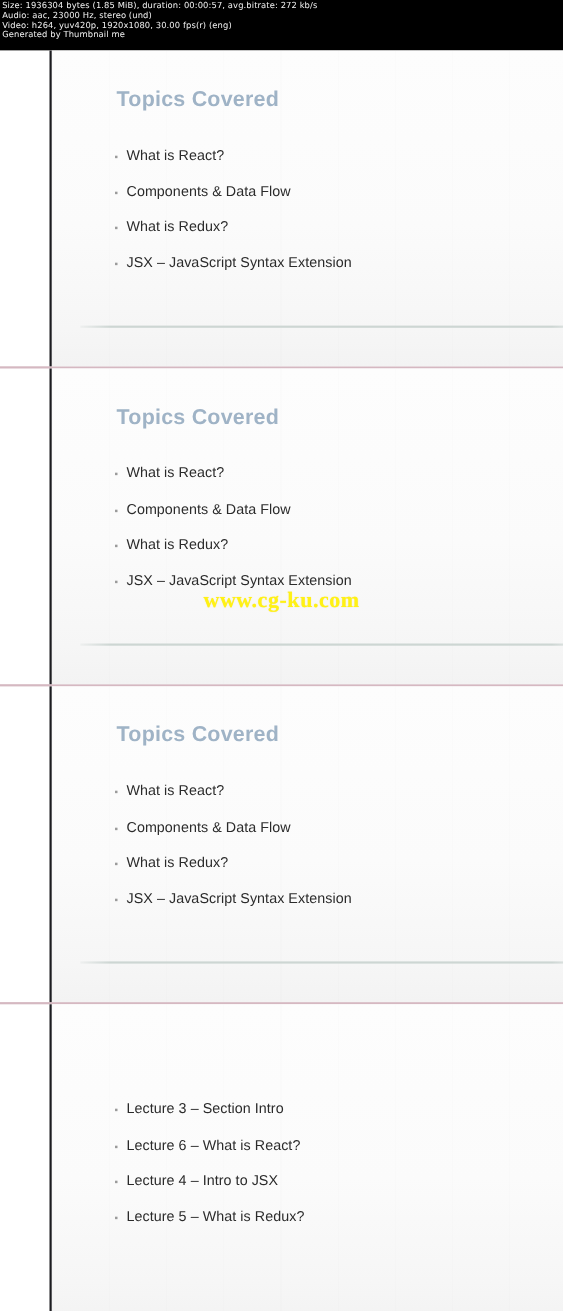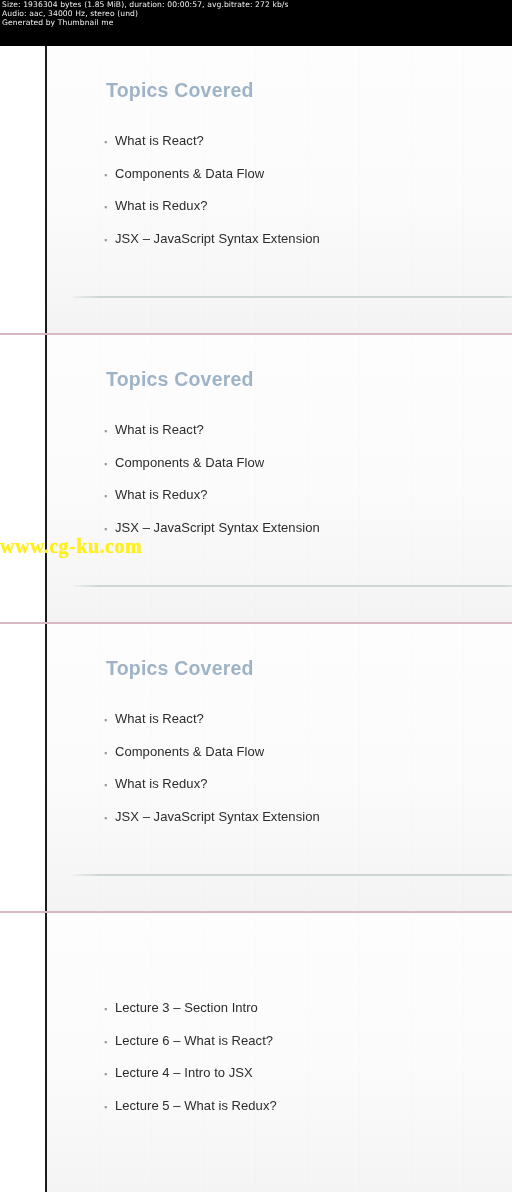--- a/index.html
+++ b/index.html
@@ -134,37 +134,38 @@
     letter-spacing: -0.1px;
     white-space: nowrap;
     opacity: .85;
   }
 
   .watermark {
     position: absolute;
     left: 0;
     right: 0;
     top: 535px;
-    text-align: left;
+    text-align: center;
     font-family: "Liberation Serif", serif;
     font-size: 20px;
     font-weight: bold;
     color: #fff213;
     letter-spacing: 0.5px;
     text-shadow: 0 0 1px rgba(240,200,0,.55);
     pointer-events: none;
     z-index: 5;
   }
 </style>
 </head>
 <body>
 
 <div id="info-header">
   <div class="info-line">Size: 1936304 bytes (1.85 MiB), duration: 00:00:57, avg.bitrate: 272 kb/s</div>
-  <div class="info-line">Audio: aac, 34000 Hz, stereo (und)</div>
+  <div class="info-line">Audio: aac, 23000 Hz, stereo (und)</div>
+  <div class="info-line">Video: h264, yuv420p, 1920x1080, 30.00 fps(r) (eng)</div>
   <div class="info-line">Generated by Thumbnail me</div>
 </div>
 
 <div id="slide-stack">
 
   <div class="slide">
     <div class="slide-title">Topics Covered</div>
     <ul class="bullet-list">
       <li class="bullet-item">
         <span class="bullet-marker">▪</span>

